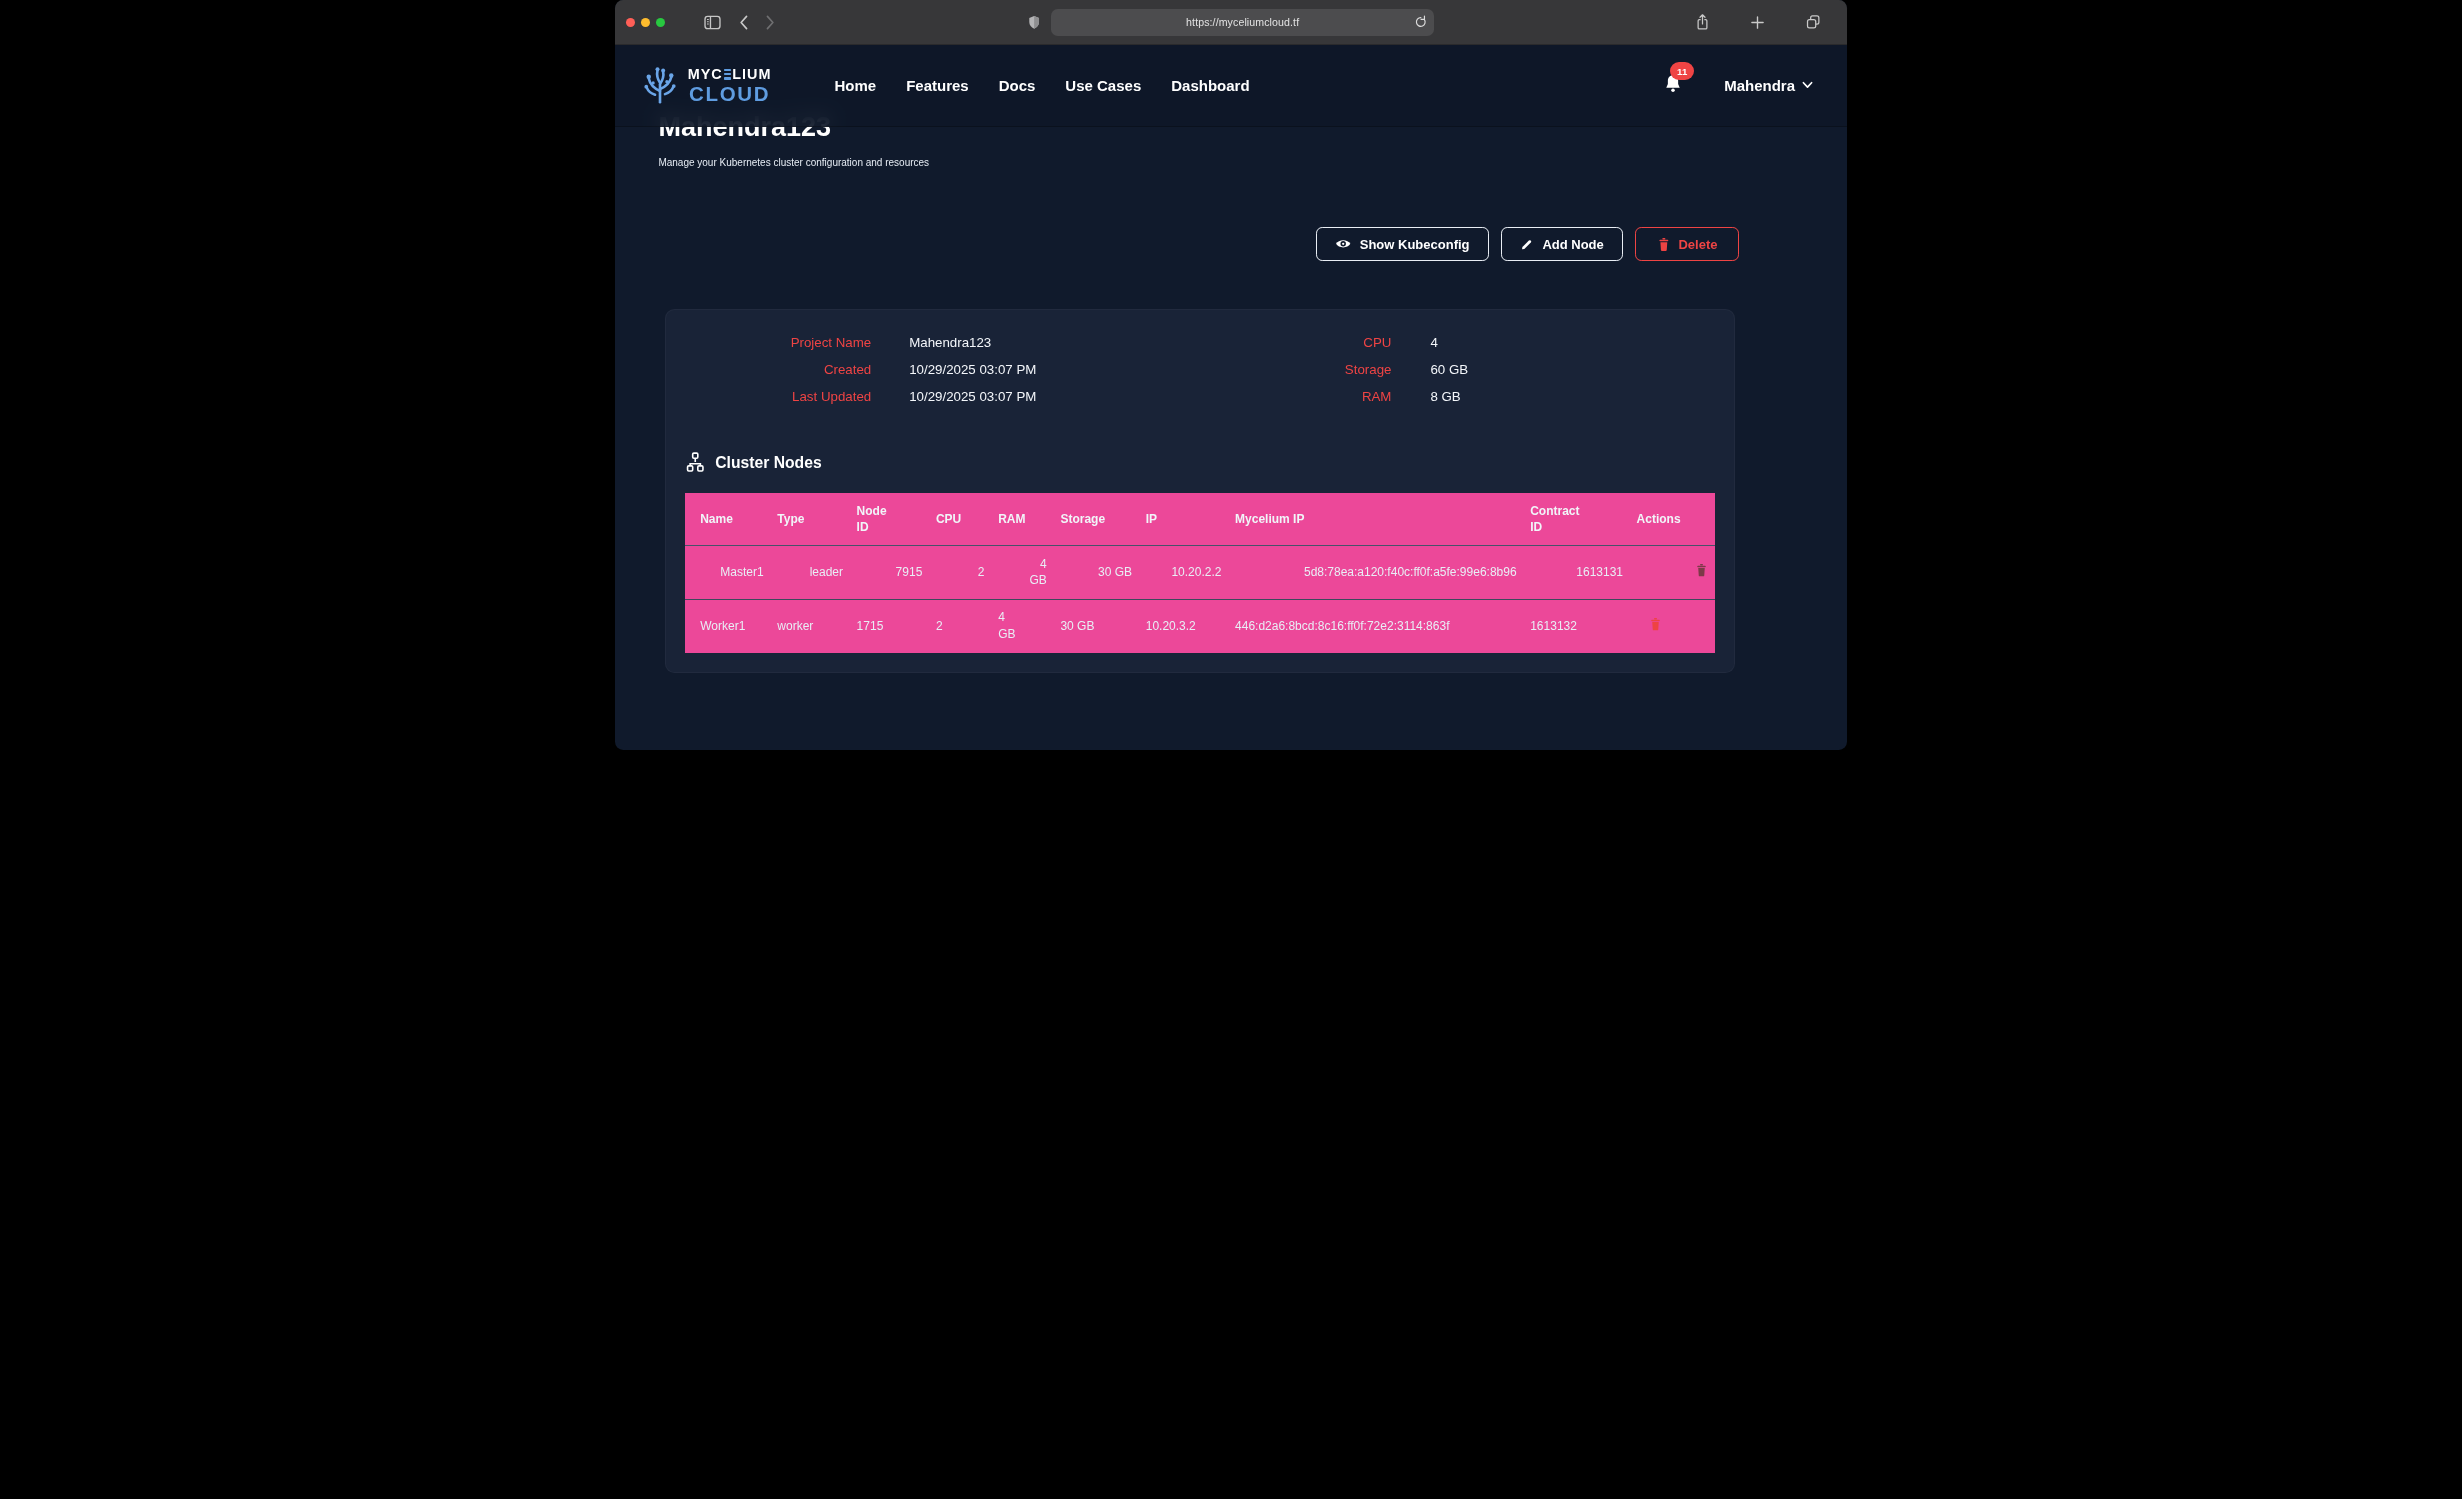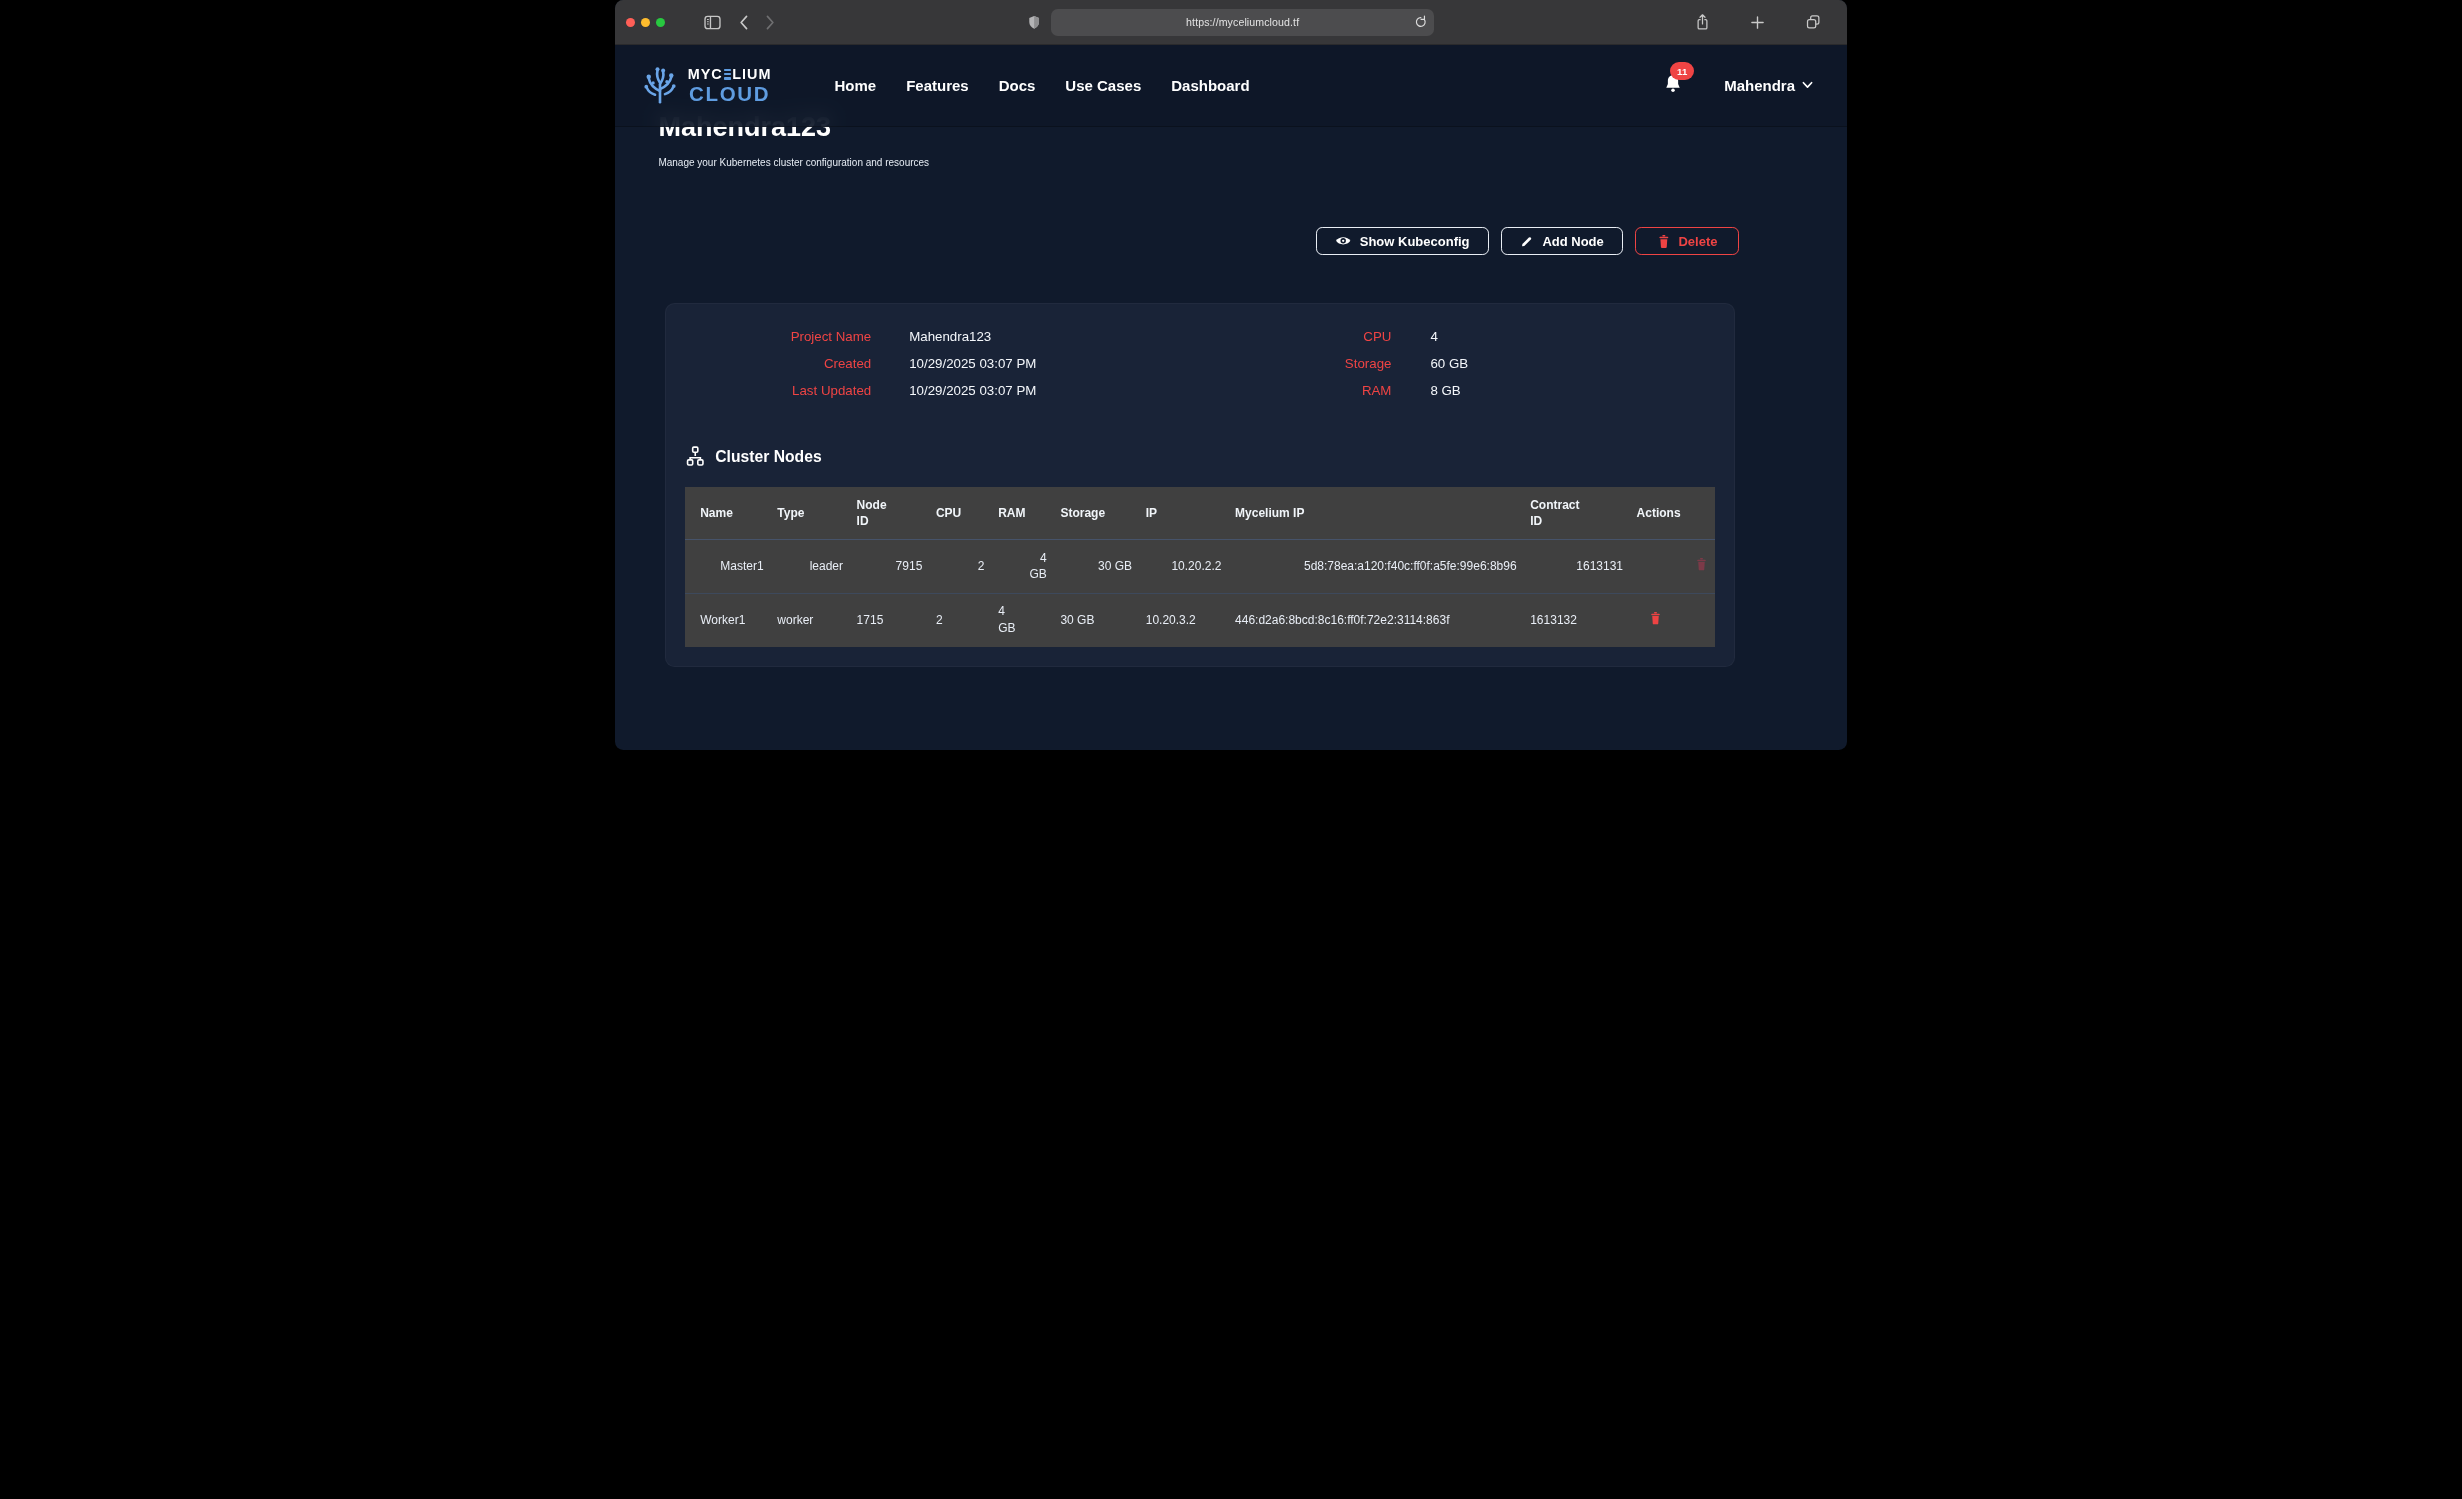--- a/index.html
+++ b/index.html
@@ -36,36 +36,36 @@
          color:#fff;font-size:9.6px;font-weight:700;display:flex;align-items:center;justify-content:center;}
   .user-menu{display:flex;align-items:center;gap:6.8px;cursor:pointer;}
   .user-name{color:#fff;font-size:15px;font-weight:600;}
 
   
   .main{position:relative;z-index:1;padding:0 42px;}
   .page-title{color:#fff;font-size:27px;font-weight:700;margin:-16.4px 0 0 1.4px;line-height:33px;}
   .page-subtitle{color:#e6ecf4;font-size:10px;margin:13.7px 0 0 1.4px;font-weight:400;}
 
   .actions-row{display:flex;justify-content:flex-end;gap:12.3px;margin:59px 66px 0 0;}
-  .btn{display:flex;align-items:center;gap:8.2px;height:28px;padding:0 18px;border-radius:6.2px;background:transparent;
+  .btn{display:flex;align-items:center;gap:8.2px;height:34px;padding:0 18px;border-radius:6.2px;background:transparent;
        border:1.4px solid #e9eef5;color:#fff;font-size:13px;font-weight:700;cursor:pointer;font-family:inherit;}
   .btn-danger{border-color:#ef4444;color:#ef4444;padding:0 20.5px;}
 
   .card{width:1070px;margin:48px 0 0 8.2px;background:#192337;border:0.7px solid rgba(255,255,255,0.035);border-radius:9.6px;
         padding:24.6px 0 19px 0;box-sizing:border-box;}
   .details{display:grid;grid-template-columns:1fr 1fr;column-gap:41px;padding-right:20.5px;}
   .detail-col{display:grid;grid-template-columns:205px 1fr;column-gap:38px;row-gap:12.3px;align-content:start;}
   .detail-col.right{grid-template-columns:181px 1fr;column-gap:39px;}
   .d-label{color:#ef4444;font-size:13.3px;text-align:right;font-weight:400;}
   .d-value{color:#f4f7fb;font-size:13.3px;font-weight:500;}
 
   .cluster-head{display:flex;align-items:center;gap:9.6px;margin:48px 0 0 19px;}
   .cluster-title{color:#fff;font-size:15.7px;font-weight:700;}
 
-  .table-wrap{margin:20.5px 19px 0 19px;background:#404040;}
+  .table-wrap{margin:20.5px 19px 0 19px;background:#ec4899;}
   table{width:100%;border-collapse:collapse;table-layout:fixed;}
   th{color:#f1f5f9;font-size:12px;font-weight:600;text-align:left;padding:9.6px 6.8px;height:30px;vertical-align:middle;line-height:1.35;}
   thead tr{border-bottom:1.4px solid #46536a;}
   tbody tr{border-top:1px solid #3d495c;}
   tbody tr:first-child{border-top:none;text-align:right;}
   td{color:#e9eef6;font-size:12px;font-weight:400;padding:9.6px 6.8px;height:32px;vertical-align:middle;line-height:1.4;}
   th:first-child,td:first-child{padding-left:15px;}
   .w-name{width:85px}.w-type{width:79px}.w-nodeid{width:79px}.w-cpu{width:62px}.w-ram{width:62px}
   .w-storage{width:85px}.w-ip{width:89px}.w-myc{width:294px}.w-contract{width:106px}.w-actions{width:85px}
   .hdr-narrow{display:inline-block;max-width:33px;}

